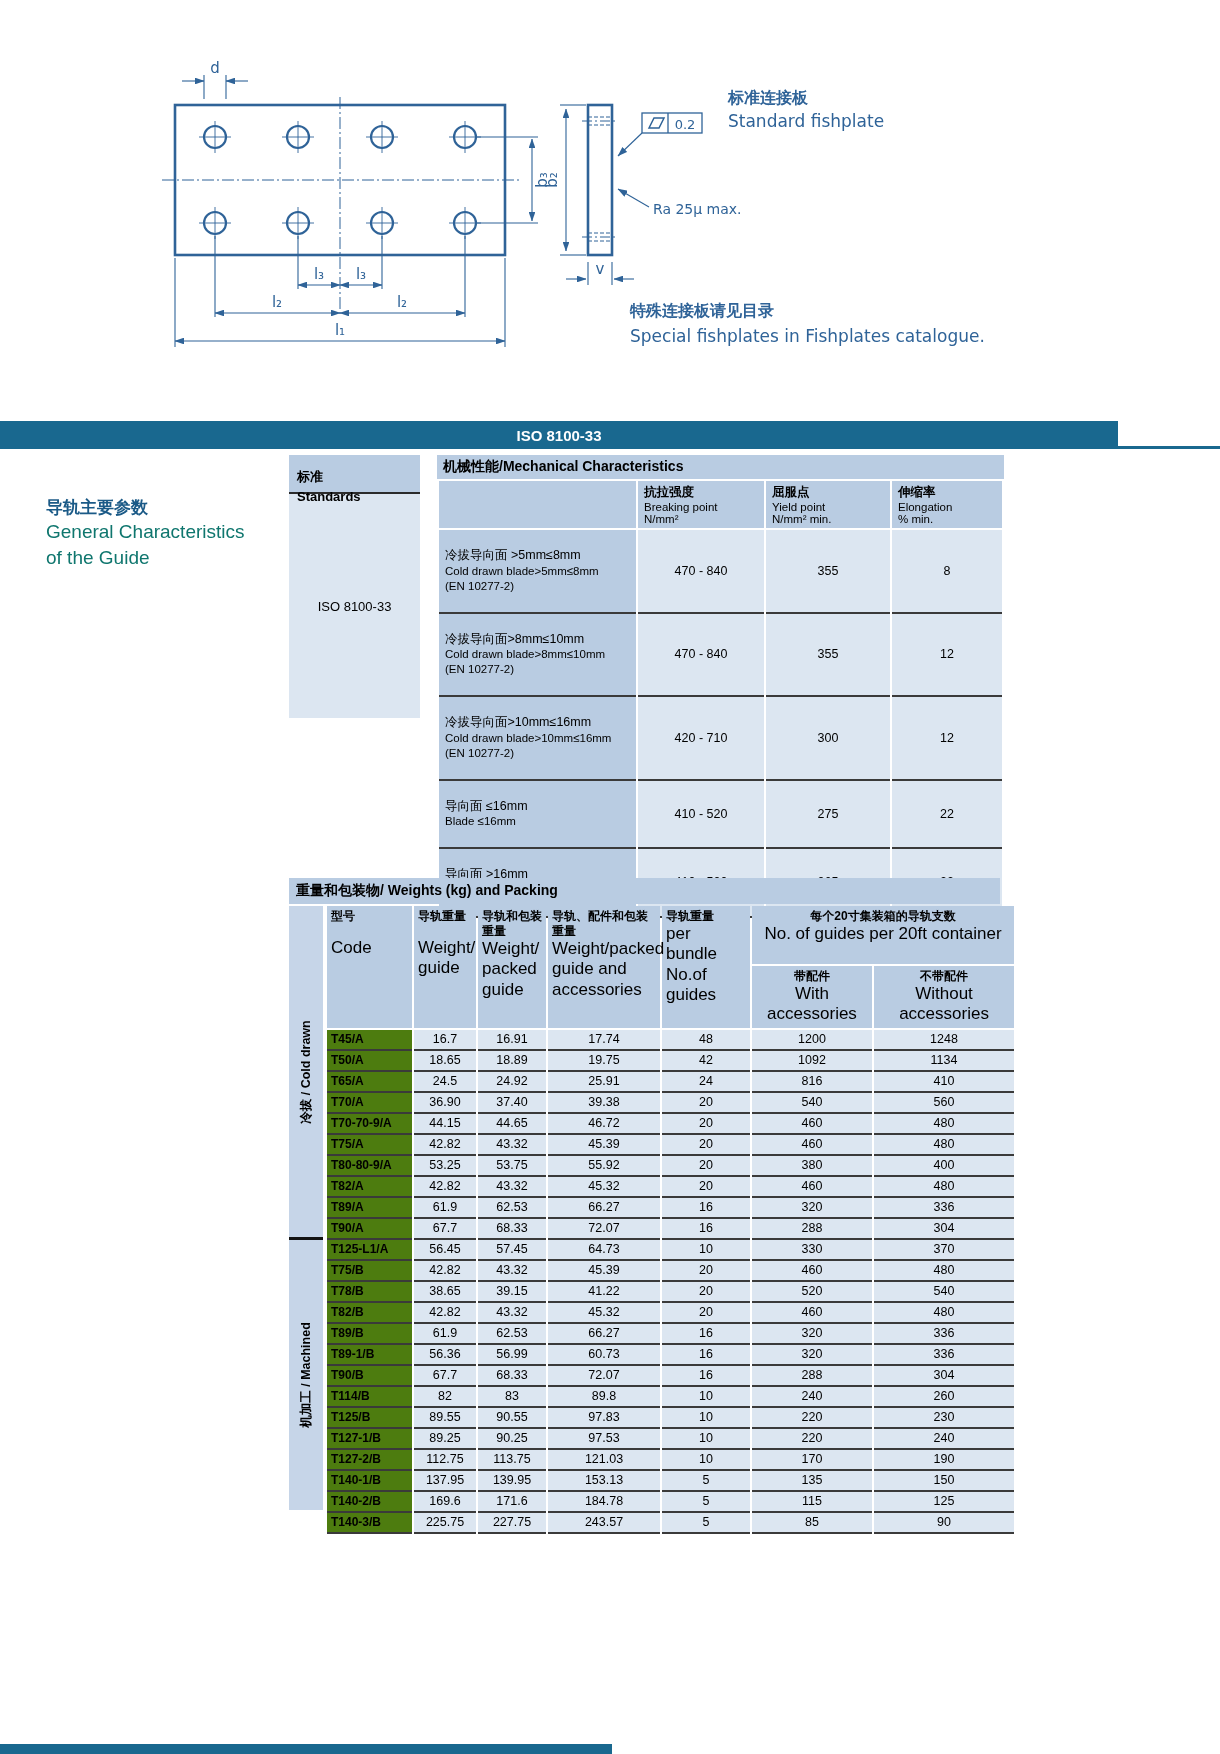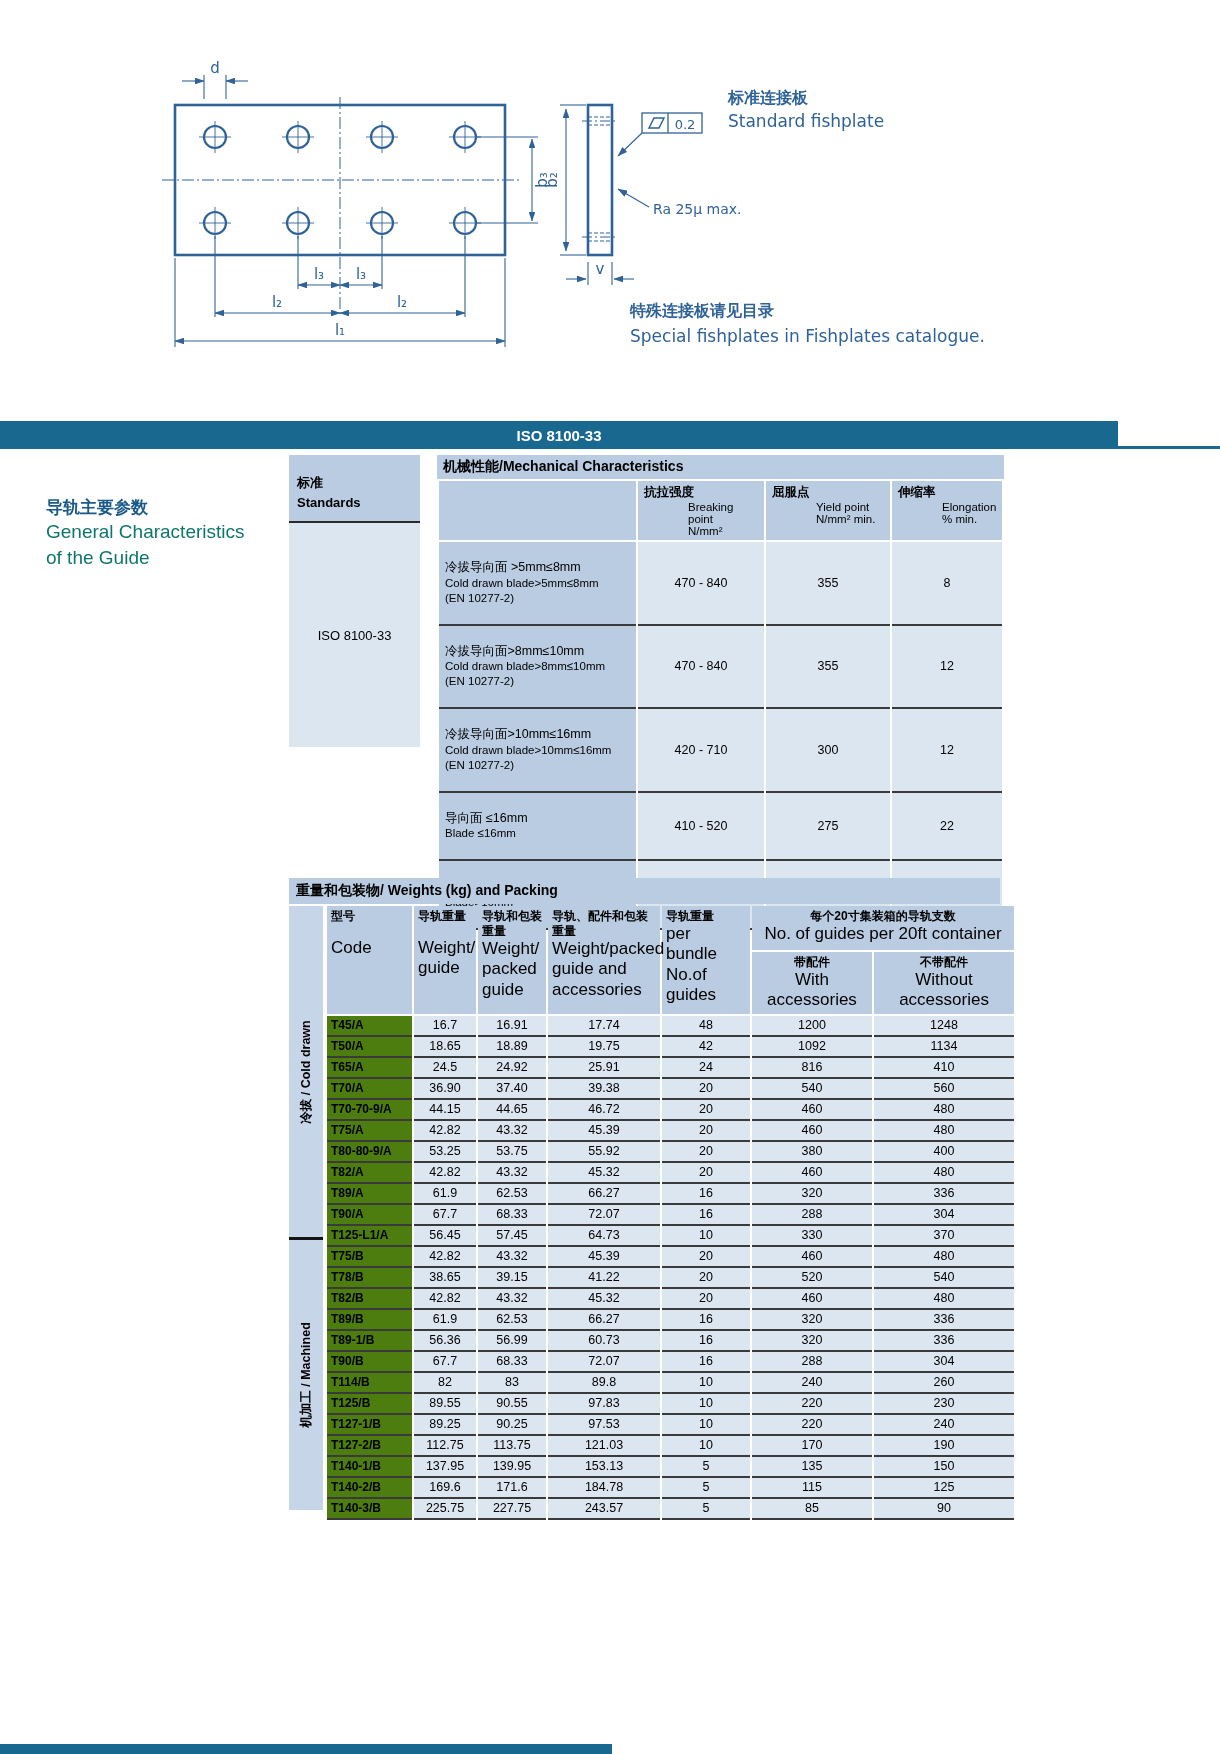--- a/index.html
+++ b/index.html
@@ -13,31 +13,31 @@
   .footer-bar{position:absolute;left:0;bottom:0;width:612px;height:10px;background:#19688f;}
 
   
   .section-head{position:absolute;left:46px;top:497px;line-height:1.32;}
   .section-head .zh{font-size:17px;font-weight:bold;color:#1b5a87;}
   .section-head .en{font-size:19px;color:#0f766e;}
 
   
   .mech-wrap{position:absolute;left:289px;top:455px;display:flex;}
   .mech-left{width:131px;height:282px;margin-right:17px;}
-  .mech-left .hd{background:#b9cce2;box-sizing:border-box;height:68px;padding:18px 8px;
+  .mech-left .hd{background:#b9cce2;box-sizing:border-box;height:39px;padding:12px 8px;
     font-size:13px;font-weight:bold;line-height:1.55;border-bottom:2px solid #2b2b2b;}
   .mech-left .bd{background:#dce6f1;height:224px;display:flex;align-items:center;justify-content:center;font-size:13px;}
   .mech-right{width:567px;}
   .mech-title{background:#b9cce2;box-sizing:border-box;height:24px;padding:3px 6px;
     font-size:14px;font-weight:bold;}
   table.mech{border-collapse:separate;border-spacing:2px 0;table-layout:fixed;width:567px;margin-top:2px;}
   table.mech th{background:#b9cce2;vertical-align:top;text-align:left;padding:3px 6px;
     font-weight:normal;border-bottom:2px solid #fff;}
   table.mech th .zh{font-size:12.5px;font-weight:bold;}
-  table.mech th .en,table.mech th .unit{font-size:11.5px;margin-left:44px;}
+  table.mech th .en,table.mech th .unit{font-size:11.5px;}
   table.mech td.desc{background:#b9cce2;padding:18px 6px;border-bottom:2px solid #3a3a3a;vertical-align:middle;}
   table.mech td.desc .zh{font-size:12.5px;line-height:1.25;}
   table.mech td.desc .en,table.mech td.desc .note{font-size:11.5px;line-height:1.3;}
   table.mech td.val{background:#dce6f1;text-align:center;vertical-align:middle;
     font-size:12.5px;border-bottom:2px solid #3a3a3a;}
 
   
   .weights-wrap{position:absolute;left:289px;top:878px;width:711px;}
   .w-title{background:#b9cce2;box-sizing:border-box;height:26px;padding:4px 7px;font-size:14px;font-weight:bold;}
   .w-body{display:flex;margin-top:2px;}
@@ -45,21 +45,21 @@
   .gcell{background:#c6d5e8;position:relative;}
   .gcell .vlabel{position:absolute;left:50%;top:50%;transform:translate(-50%,-50%) rotate(-90deg);
     white-space:nowrap;font-size:12.5px;font-weight:bold;}
   .gdivider{height:3px;background:#141414;}
   table.wt{border-collapse:separate;border-spacing:2px 0;table-layout:fixed;width:675px;}
   table.wt th{background:#b9cce2;vertical-align:top;text-align:left;padding:3px 4px;
     font-weight:normal;box-sizing:border-box;border-bottom:2px solid #fff;}
   table.wt th .zh{font-size:12px;font-weight:bold;line-height:1.25;}
   table.wt th .en{font-size:17px;line-height:1.2;white-space:pre-line;}
   table.wt th.ctr{text-align:center;}
-  table.wt thead tr.grp th.group{height:46px;}
+  table.wt thead tr.grp th.group{height:60px;}
   table.wt thead tr.sub th{height:54px;vertical-align:middle;text-align:center;}
   table.wt td{box-sizing:border-box;height:21px;border-bottom:2px solid #3a3a3a;
     padding:0 4px;vertical-align:middle;}
   table.wt td.code{background:#4d7c0f;font-size:12px;font-weight:bold;}
   table.wt td.num{background:#dce6f1;font-size:12.5px;text-align:center;}
 
   
   .drawing{position:absolute;left:130px;top:55px;}
   .drawing text{fill:#2f6398;font-family:"DejaVu Sans","Liberation Sans",sans-serif;}
   .anno-zh{fill:#4179ab;font-size:16px;font-weight:bold;}

